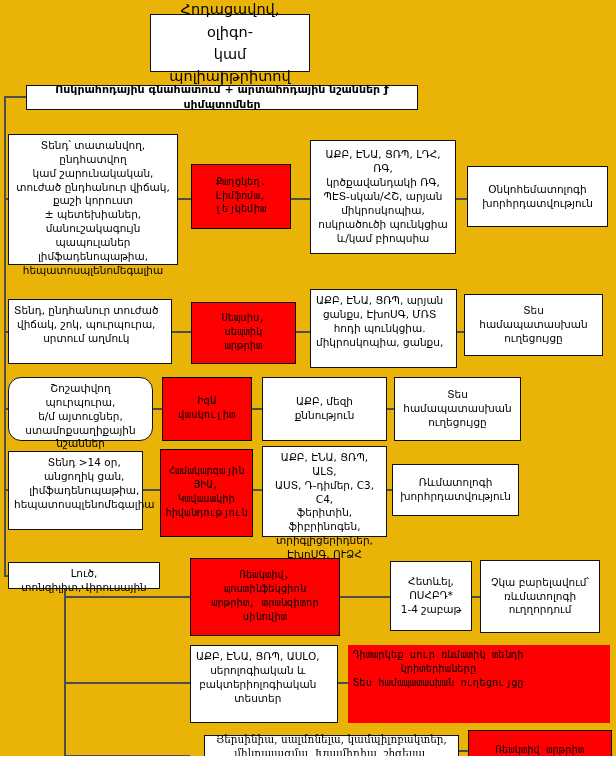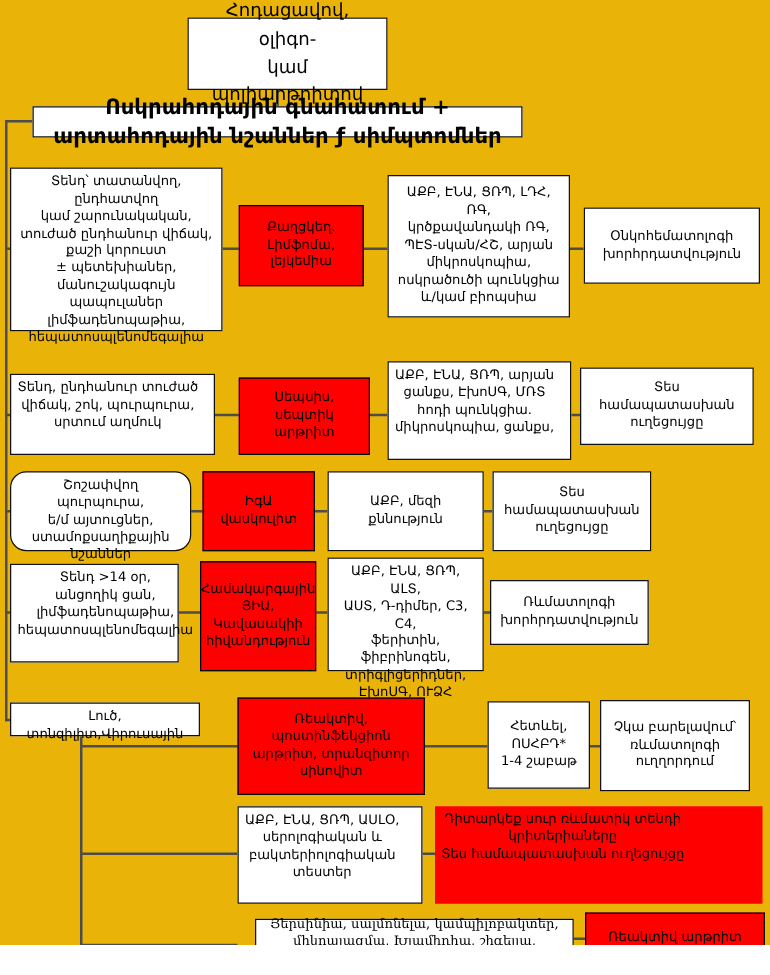--- a/index.html
+++ b/index.html
@@ -7,25 +7,25 @@
     position:relative;width:616px;height:756px;background:#eab308;
     font-family:"DejaVu Sans",sans-serif;color:#000;overflow:hidden;
   }
   .node{
     position:absolute;box-sizing:border-box;background:#fff;
     border:1.5px solid #111;font-size:10.5px;line-height:1.32;
     white-space:pre-line;display:flex;padding:4px 5px;
   }
   .node.center{align-items:center;justify-content:center;text-align:center;}
   .node.topleft{align-items:flex-start;justify-content:flex-start;text-align:center;}
-  .node.red{background:#fe0000;border:1px solid #000;}
+  .node.red{background:#fe0000;border:1px solid #000;font-family:Liberation Mono, monospace;}
   .node.noborder{border:none;}
   .node.serif{font-family:"DejaVu Serif","DejaVu Sans",serif;}
   .title{font-size:14.5px;line-height:1.55;}
-  .assessment{font-weight:bold;font-size:17px;}
+  .assessment{font-weight:bold;font-size:11px;}
   .conn{position:absolute;background:#4d4d4d;}
 </style>
 </head>
 <body>
 
 <div id="page">
 
   <div class="conn" style="left:221px;top:72px;width:2px;height:13px;"></div>
   <div class="conn" style="left:4px;top:96px;width:22px;height:2px;"></div>
   <div class="conn" style="left:4px;top:96px;width:2px;height:481px;"></div>

